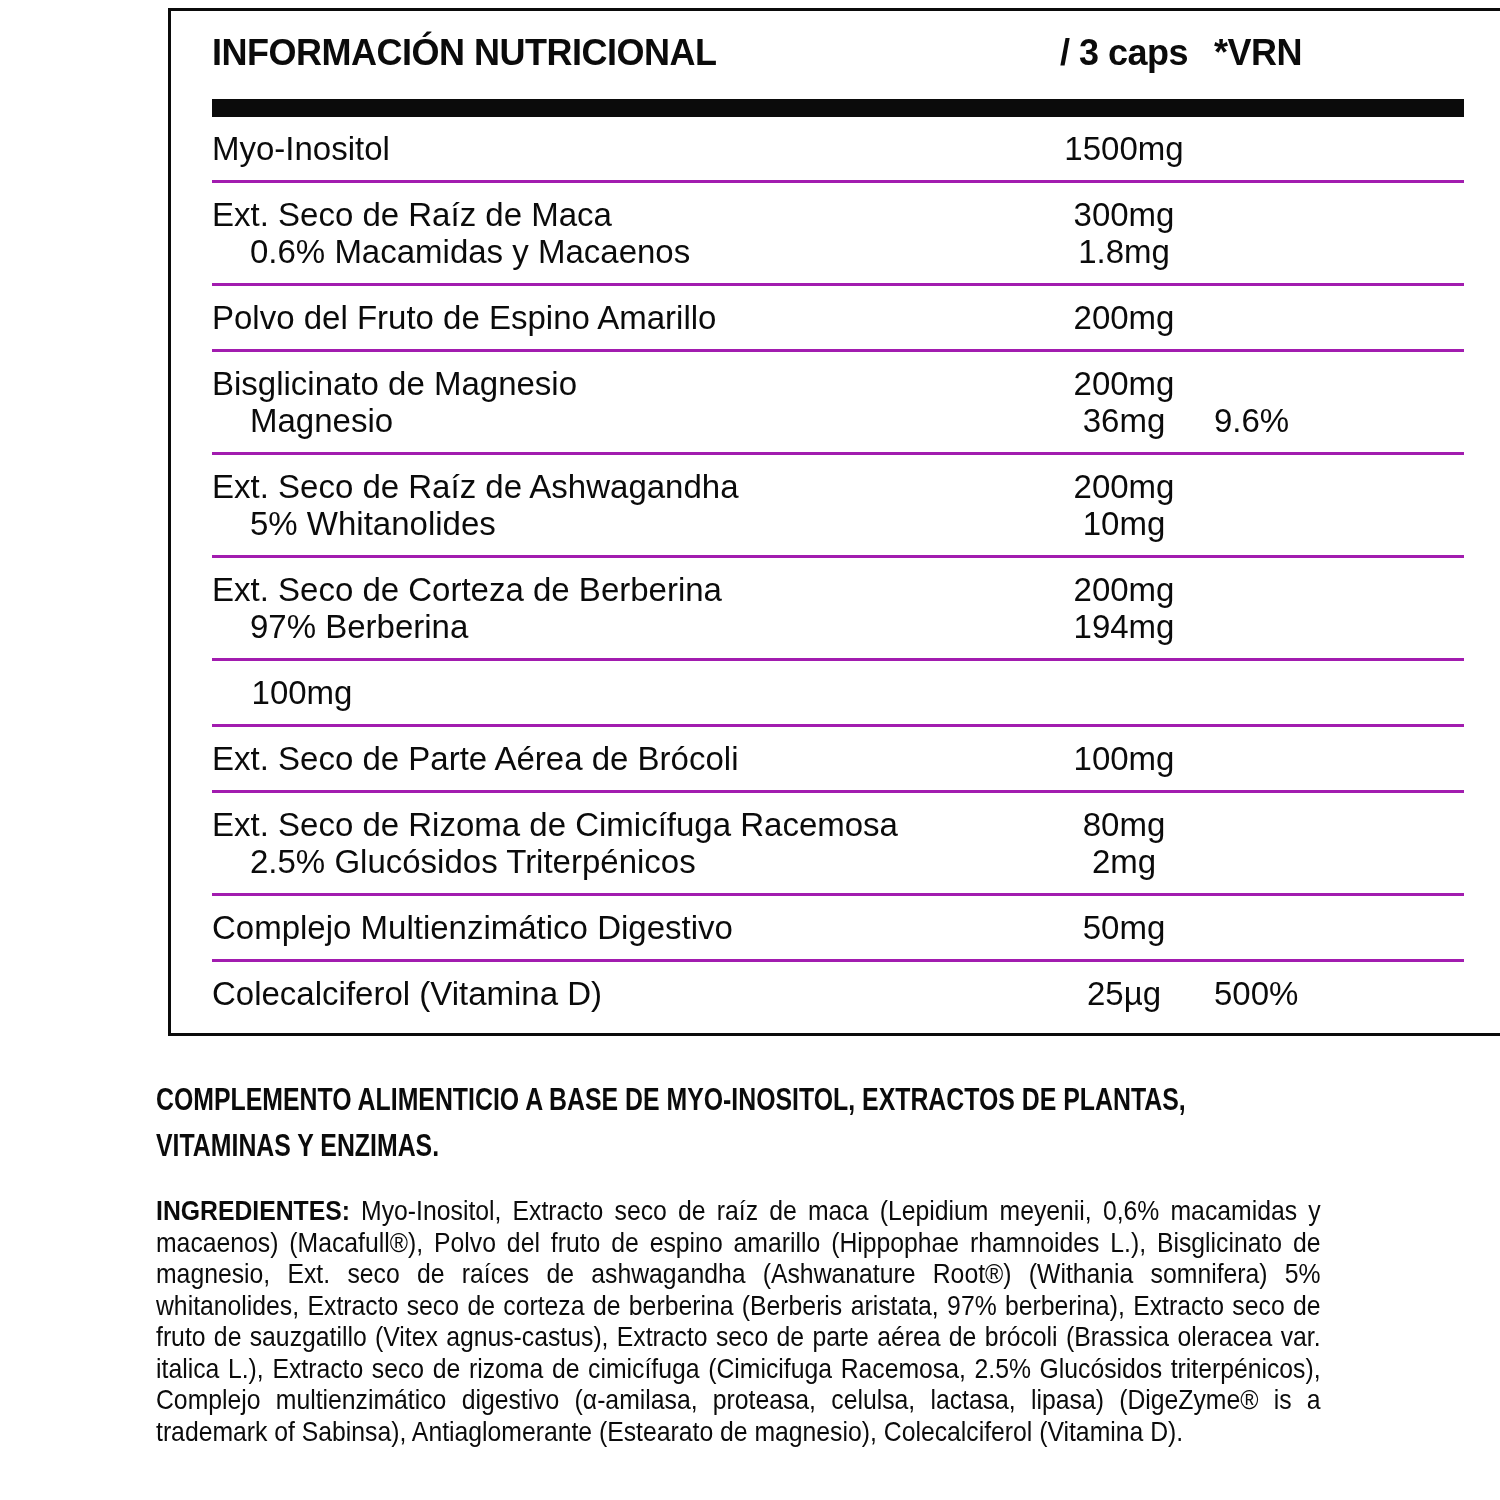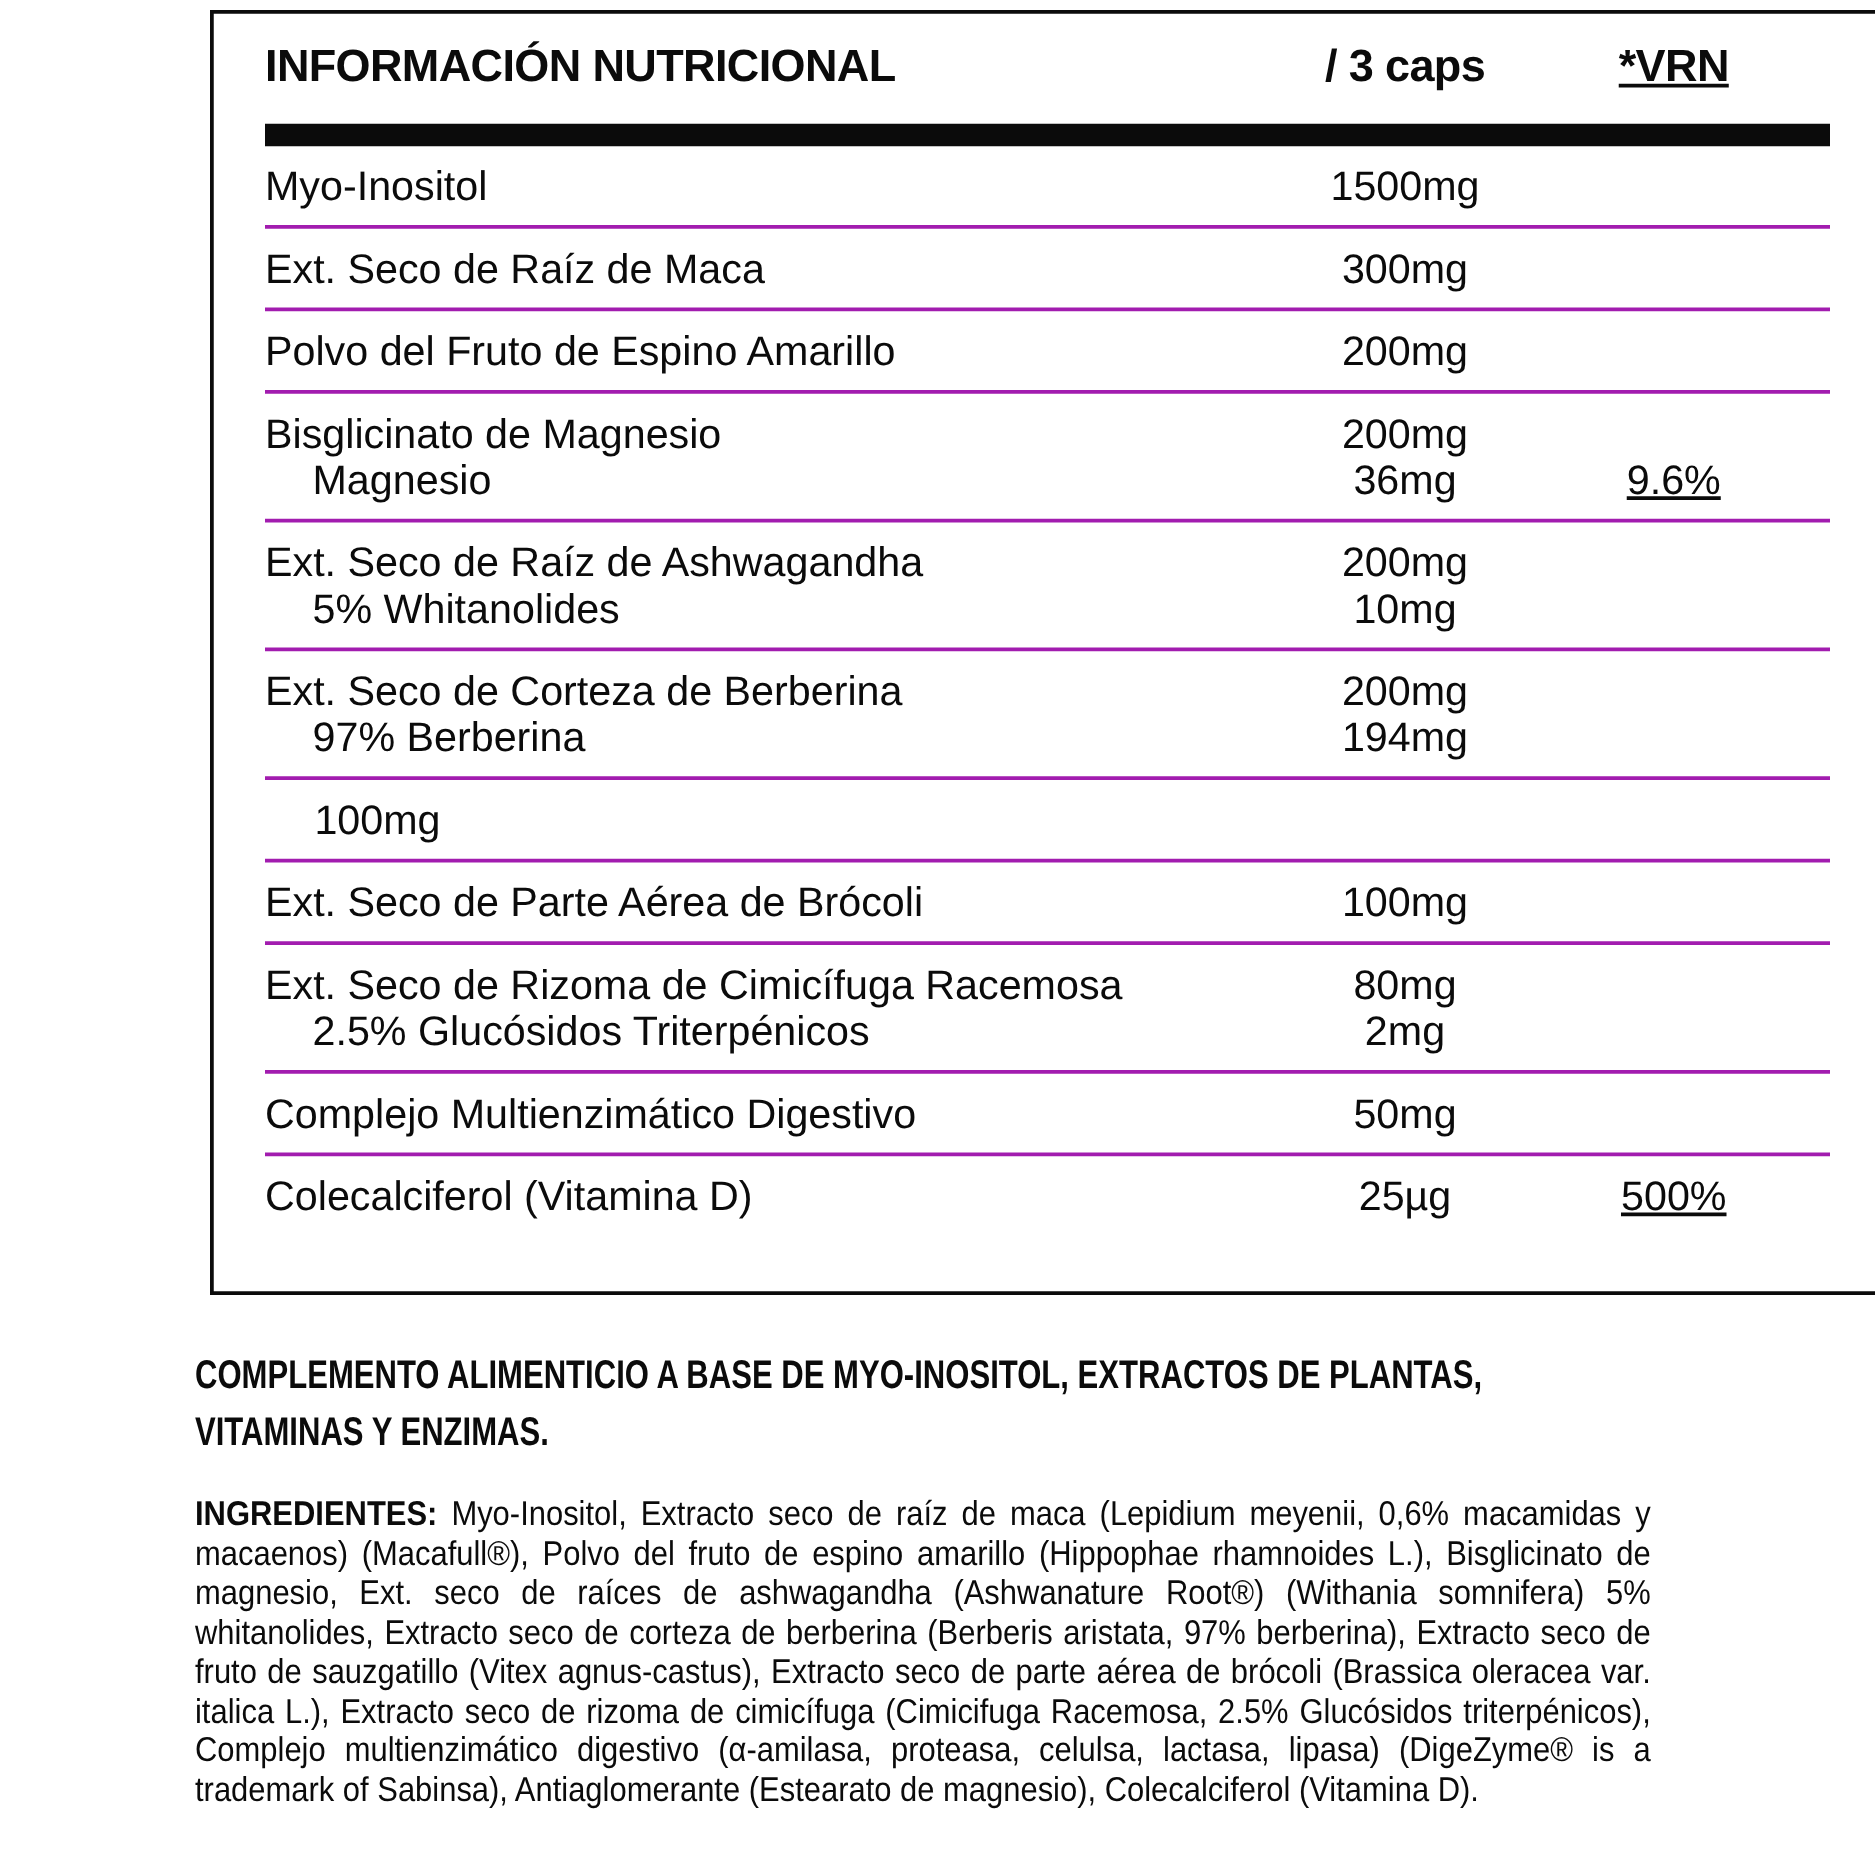--- a/index.html
+++ b/index.html
@@ -31,21 +31,21 @@
   .table-header {
     display: flex;
     align-items: baseline;
     font-weight: bold;
     font-size: 36px;
     line-height: 44px;
     letter-spacing: -0.5px;
   }
   .col-name { flex: 1; min-width: 0; white-space: nowrap; }
   .col-amount { width: 180px; text-align: center; white-space: nowrap; }
-  .col-vrn { width: 250px; text-align: center; white-space: nowrap; text-decoration: underline; }
+  .col-vrn { width: 250px; text-align: left; white-space: nowrap; }
 
   .header-bar {
     height: 18px;
     background: #0b0b0b;
     margin-top: 24px;
   }
 
   .row-group {
     border-bottom: 3px solid #a21caf;
     padding: 13px 0;
@@ -108,20 +108,25 @@
             <span class="col-amount">1500mg</span>
             <span class="col-vrn"></span>
           </div>
         </div>
         <div class="row-group">
           <div class="row-line">
             <span class="col-name">Ext. Seco de Raíz de Maca</span>
             <span class="col-amount">300mg</span>
             <span class="col-vrn"></span>
           </div>
+          <div class="row-line indent">
+            <span class="col-name">0.6% Macamidas y Macaenos</span>
+            <span class="col-amount">1.8mg</span>
+            <span class="col-vrn"></span>
+          </div>
         </div>
         <div class="row-group">
           <div class="row-line">
             <span class="col-name">Polvo del Fruto de Espino Amarillo</span>
             <span class="col-amount">200mg</span>
             <span class="col-vrn"></span>
           </div>
         </div>
         <div class="row-group">
           <div class="row-line">

